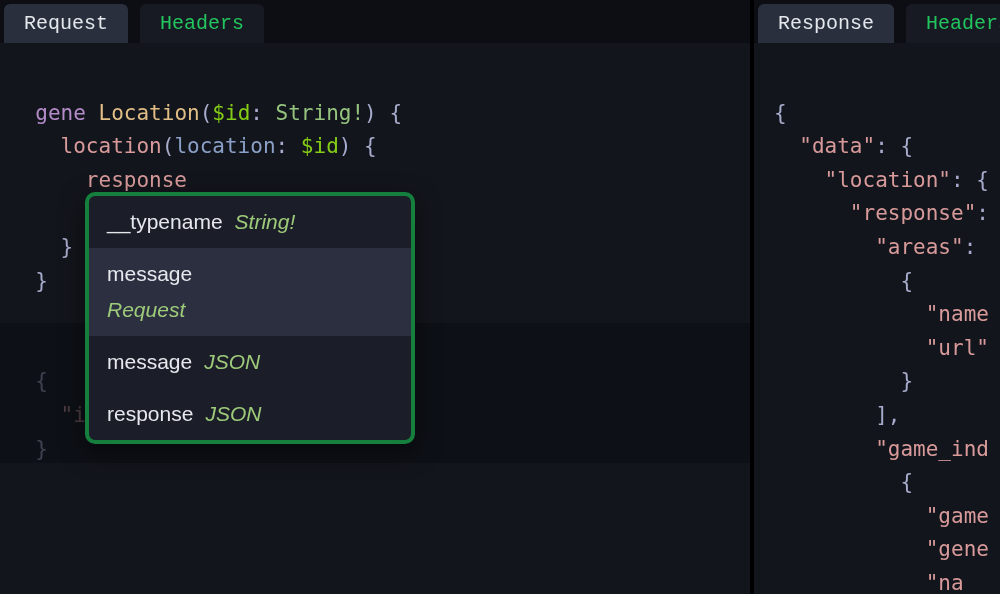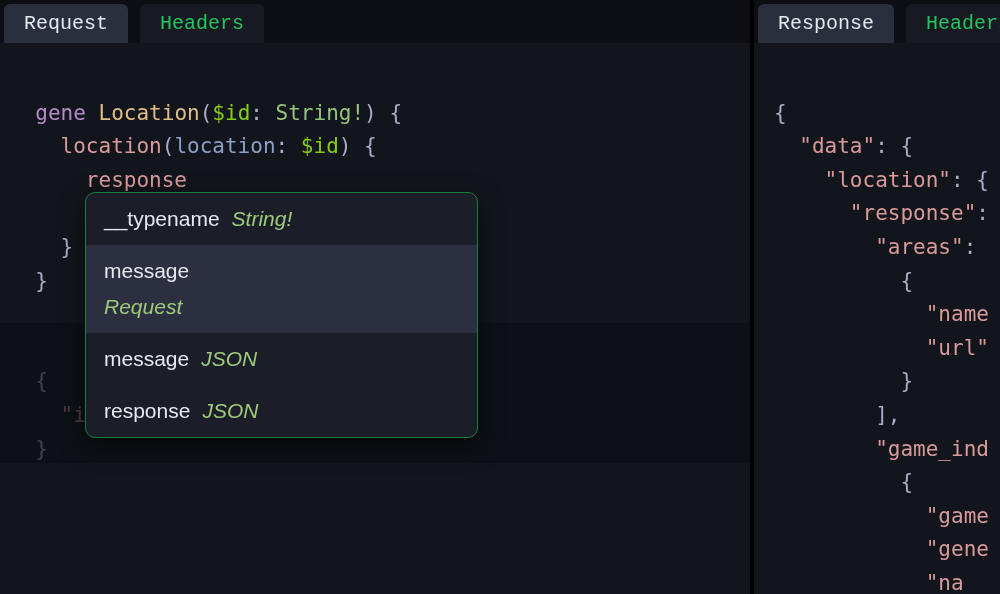--- a/index.html
+++ b/index.html
@@ -65,23 +65,23 @@
     position: absolute;
     left: 0; right: 0;
     background: rgba(10,12,18,0.55);
     pointer-events: none;
   }
 
   .autocomplete {
     position: absolute;
     left: 85px;
     top: 192px;
-    width: 393px;
+    width: 330px;
     background: #1b1e28;
-    border: 1px solid #15803d;
+    border: 4px solid #15803d;
     border-radius: 10px;
     overflow: hidden;
     font-family: -apple-system, BlinkMacSystemFont, 'Segoe UI', sans-serif;
     font-size: 21px;
     box-shadow: 0 8px 24px rgba(0,0,0,0.5);
   }
   .ac-item {
     padding: 14px 18px;
     display: flex;
     gap: 12px;

